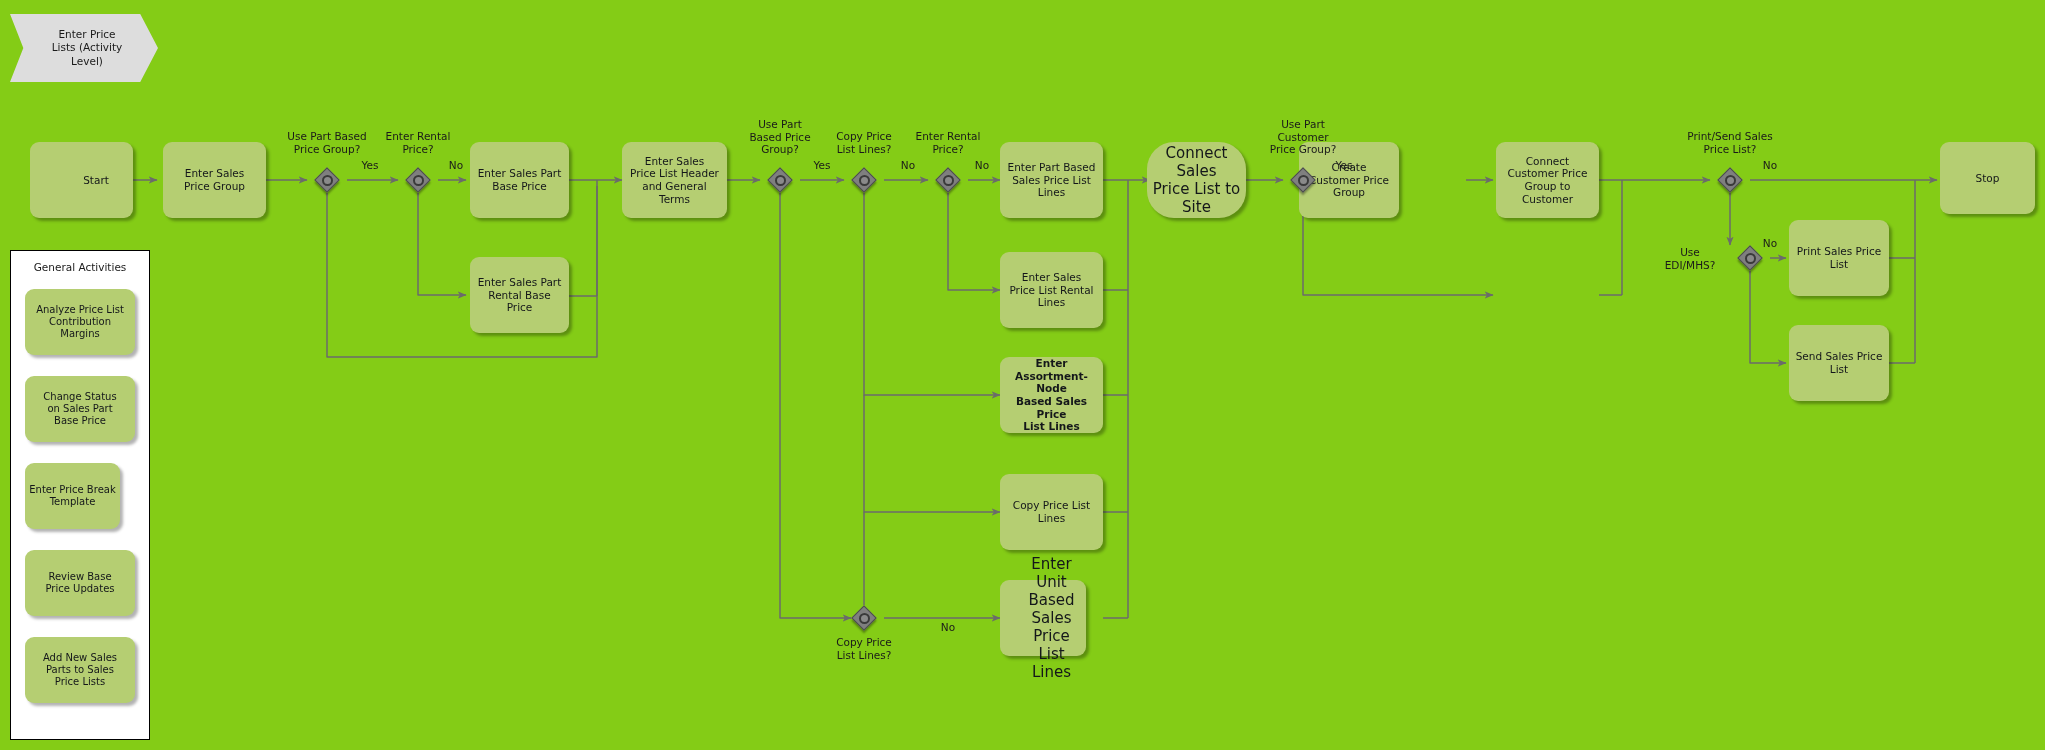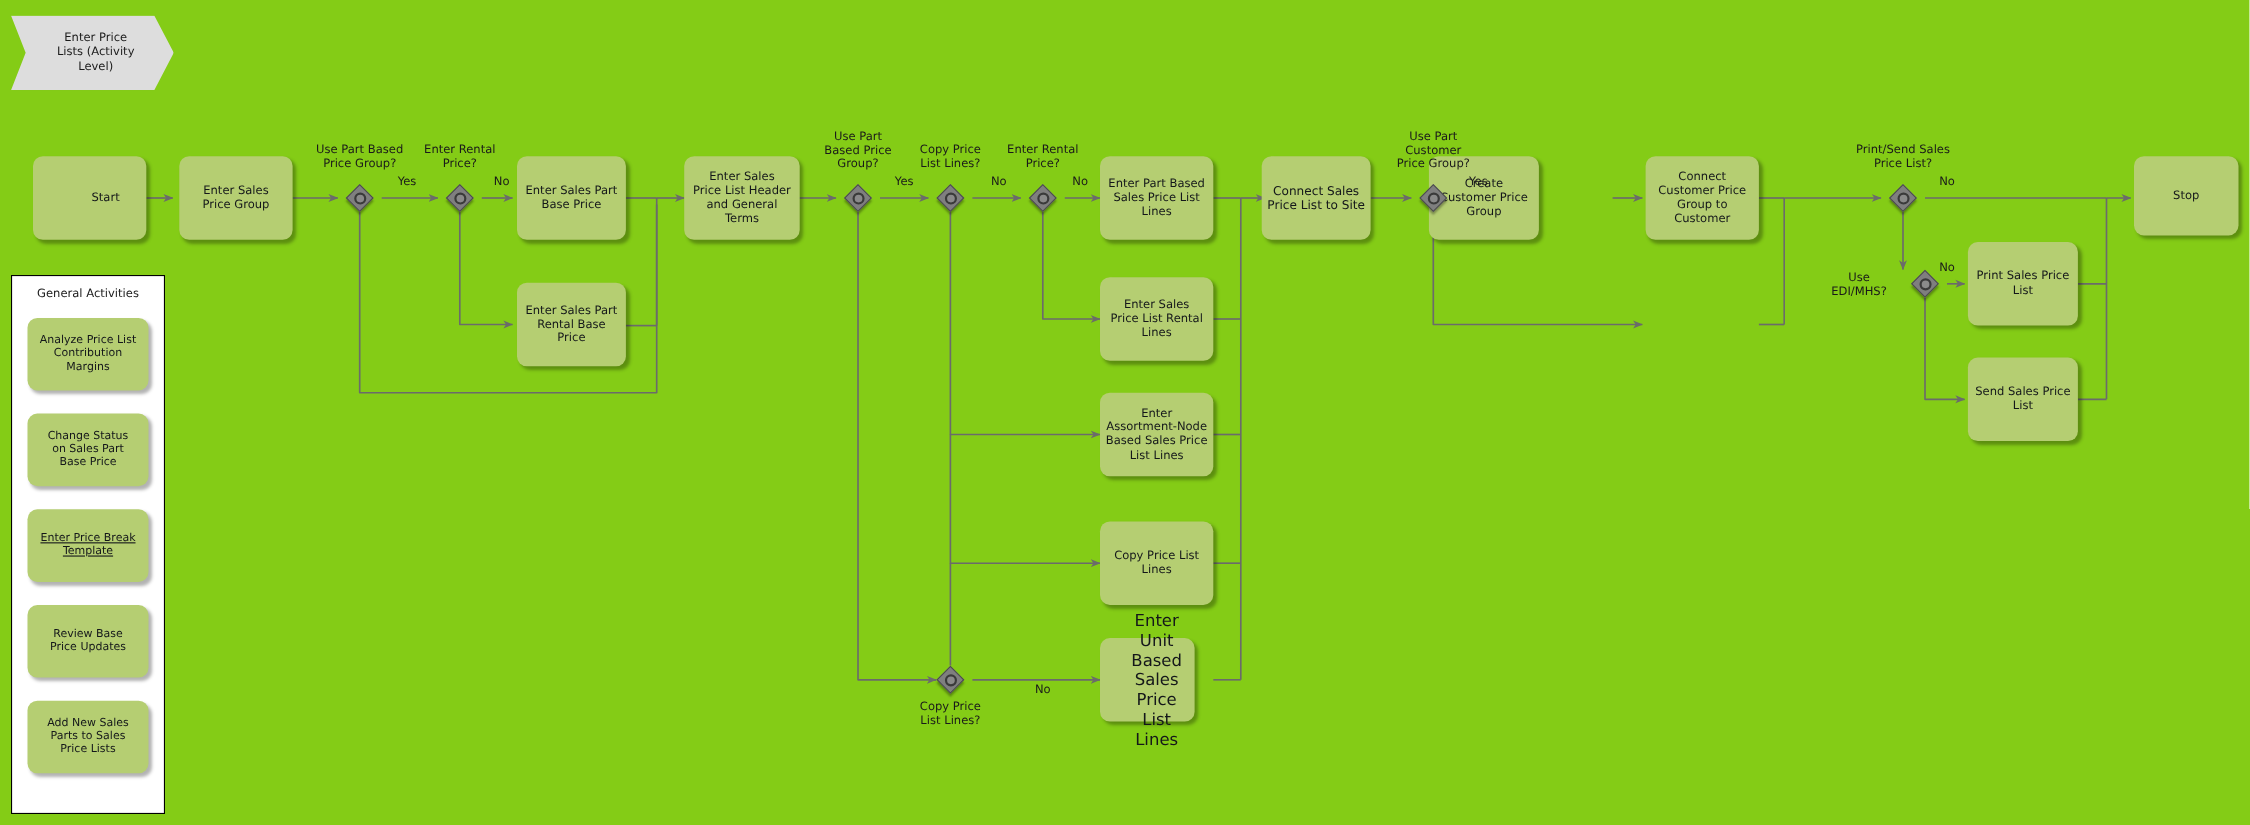--- a/index.html
+++ b/index.html
@@ -224,21 +224,21 @@
   <div class="task" style="left:25px; top:289px; width:110px; height:66px; font-size:10px;">
     <span class="txt" style="white-space: pre-line;">Analyze Price List
 Contribution
 Margins</span>
   </div>
   <div class="task" style="left:25px; top:376px; width:110px; height:66px; font-size:10px;">
     <span class="txt" style="white-space: pre-line;">Change Status
 on Sales Part
 Base Price</span>
   </div>
-  <div class="task" style="left:25px; top:463px; width:110px; height:66px; font-size:10px;text-decoration:underline;">
+  <div class="task" style="left:25px; top:463px; width:95px; height:66px; font-size:10px;">
     <span class="txt" style="white-space: pre-line;">Enter Price Break
 Template</span>
   </div>
   <div class="task" style="left:25px; top:550px; width:110px; height:66px; font-size:10px;">
     <span class="txt" style="white-space: pre-line;">Review Base
 Price Updates</span>
   </div>
   <div class="task" style="left:25px; top:637px; width:110px; height:66px; font-size:10px;">
     <span class="txt" style="white-space: pre-line;">Add New Sales
 Parts to Sales
@@ -278,38 +278,38 @@
 Lines</span>
   </div>
 
   <div class="task" style="left:1000px; top:252px; width:103px; height:76px; font-size:10.5px;">
     <span class="txt" style="white-space: pre-line;">Enter Sales
 Price List Rental
 Lines</span>
   </div>
 
   <div class="task" style="left:1000px; top:357px; width:103px; height:76px; font-size:10.5px;">
-    <span class="txt" style="white-space: pre-line;">Enter
+    <span class="txt" style="white-space: pre-line; font-weight: bold;">Enter
 Assortment-Node
 Based Sales Price
 List Lines</span>
   </div>
 
   <div class="task" style="left:1000px; top:474px; width:103px; height:76px; font-size:10.5px;">
     <span class="txt" style="white-space: pre-line;">Copy Price List
 Lines</span>
   </div>
 
   <div class="task" style="left:1000px; top:580px; width:86px; height:76px; font-size:15px;padding-left:20px;">
     <span class="txt" style="white-space: pre-line;">Enter Unit Based
 Sales Price List
 Lines</span>
   </div>
 
-  <div class="task" style="left:1147px; top:142px; width:99px; height:76px; font-size:11px;">
+  <div class="task" style="left:1147px; top:142px; width:99px; height:76px; font-size:15px;border-radius:27px;">
     <span class="txt" style="white-space: pre-line;">Connect Sales
 Price List to Site</span>
   </div>
 
   <div class="task" style="left:1299px; top:142px; width:100px; height:76px; font-size:10.5px;">
     <span class="txt" style="white-space: pre-line;">Create
 Customer Price
 Group</span>
   </div>
 

